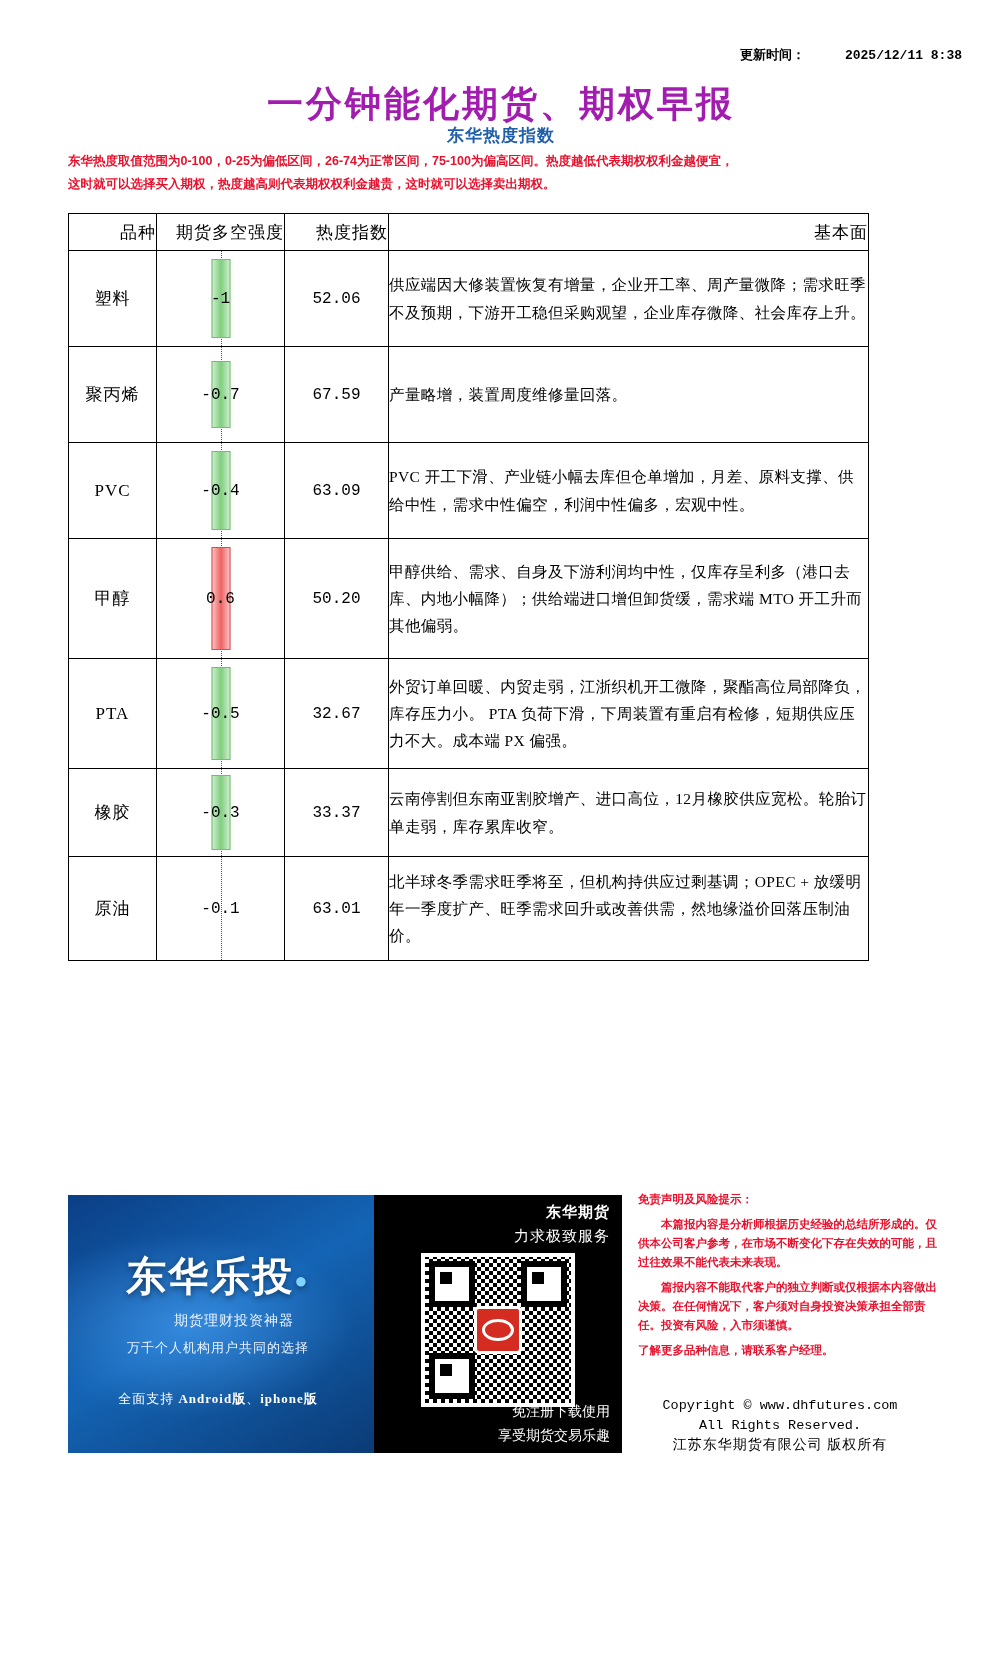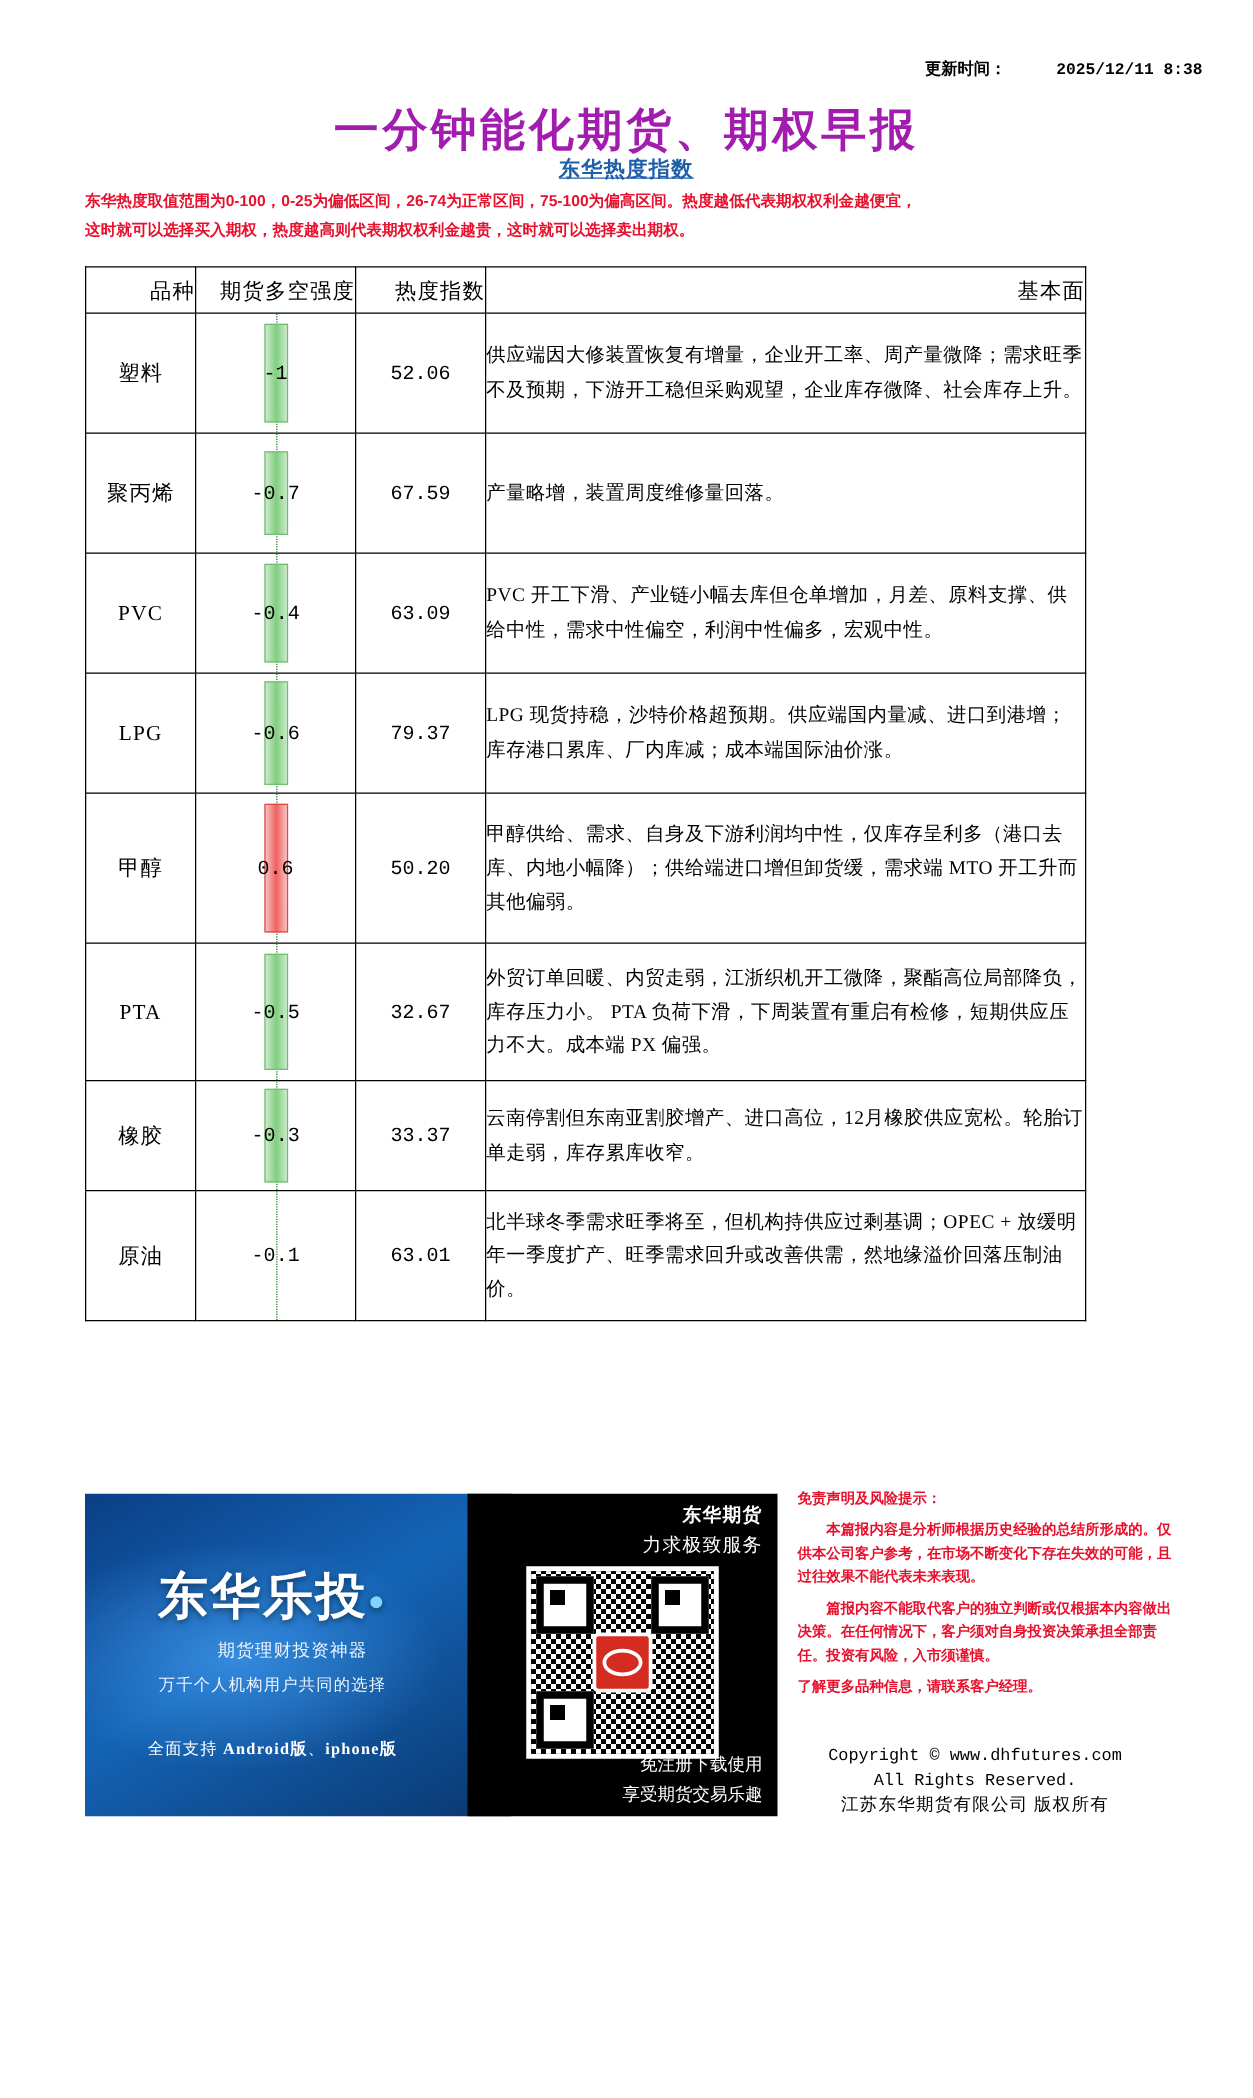--- a/index.html
+++ b/index.html
@@ -51,21 +51,20 @@
   .sub-title {
     position: absolute;
     top: 124px;
     left: 0;
     width: 1002px;
     text-align: center;
     font-size: 17px;
     font-weight: bold;
     color: #1f5fa9;
     letter-spacing: 1px;
-    text-decoration: underline;
   }
   .notice {
     position: absolute;
     top: 150px;
     left: 68px;
     width: 870px;
     color: #e8112d;
     font-size: 12.5px;
     font-weight: bold;
     line-height: 1.85;
@@ -382,32 +381,20 @@
           <div class="barwrap">
             <div class="zeroline"></div>
             <div class="bar green" style="top:8px;bottom:8px"></div>
           </div>
           <span class="val">-0.4</span>
         </td>
         <td class="heat">63.09</td>
         <td class="fund">PVC 开工下滑、产业链小幅去库但仓单增加，月差、原料支撑、供给中性，需求中性偏空，利润中性偏多，宏观中性。</td>
       </tr>
 
-      <tr style="height:96px">
-        <td class="name">LPG</td>
-        <td class="strength">
-          <div class="barwrap">
-            <div class="zeroline"></div>
-            <div class="bar green" style="top:6px;bottom:6px"></div>
-          </div>
-          <span class="val">-0.6</span>
-        </td>
-        <td class="heat">79.37</td>
-        <td class="fund">LPG 现货持稳，沙特价格超预期。供应端国内量减、进口到港增；库存港口累库、厂内库减；成本端国际油价涨。</td>
-      </tr>
 
       <tr style="height:120px">
         <td class="name">甲醇</td>
         <td class="strength">
           <div class="barwrap">
             <div class="zeroline"></div>
             <div class="bar red" style="top:8px;bottom:8px"></div>
           </div>
           <span class="val">0.6</span>
         </td>

